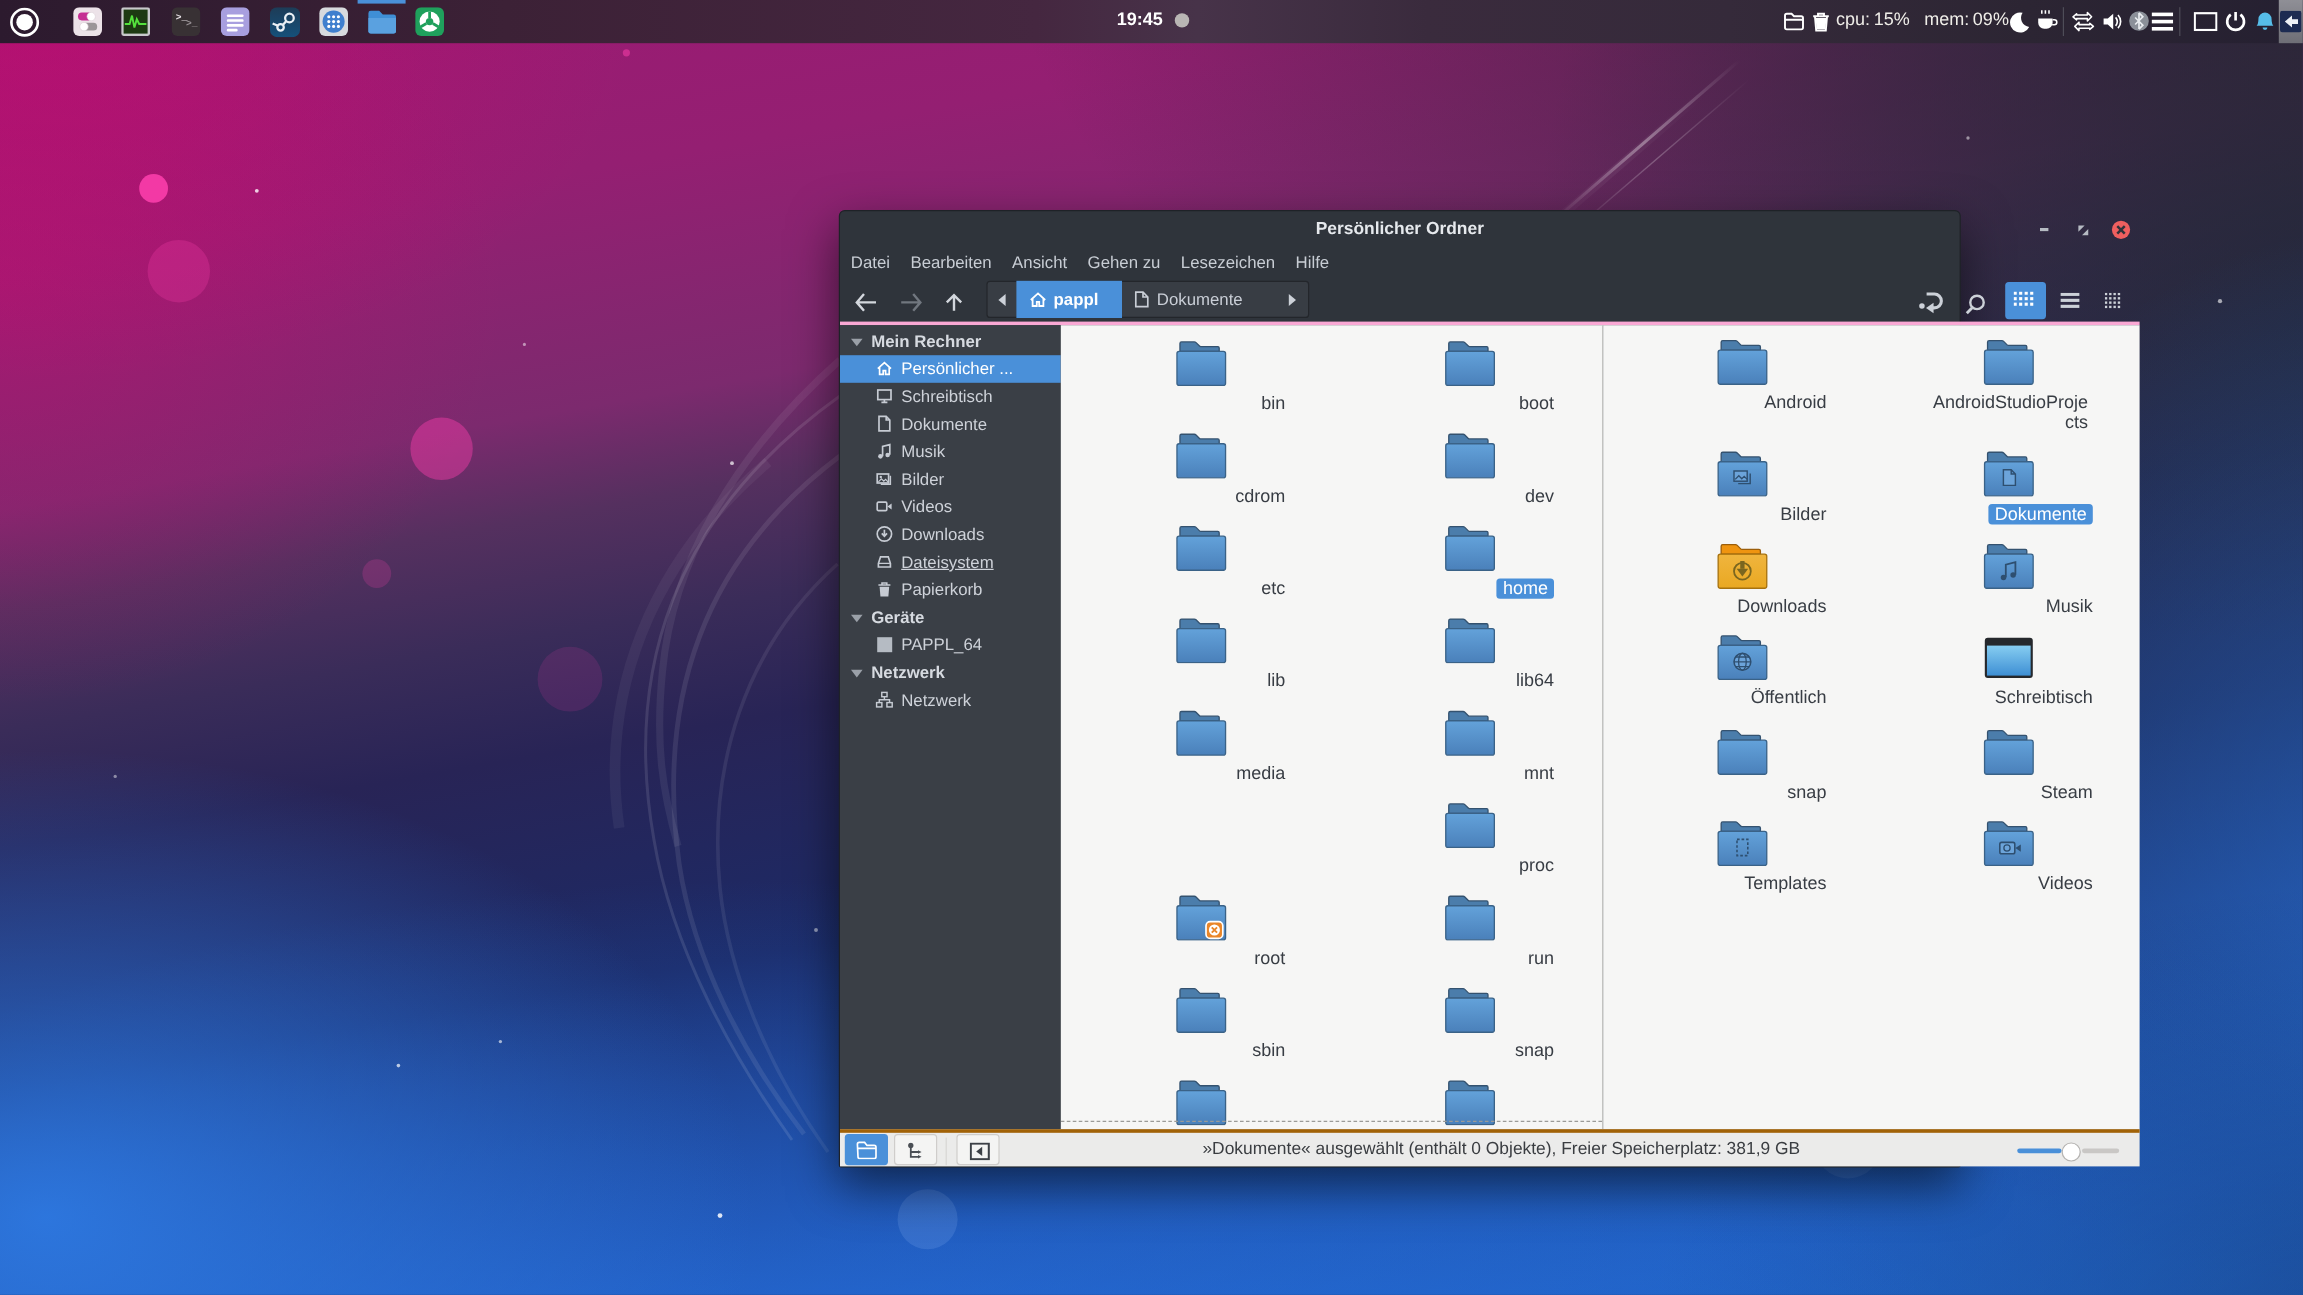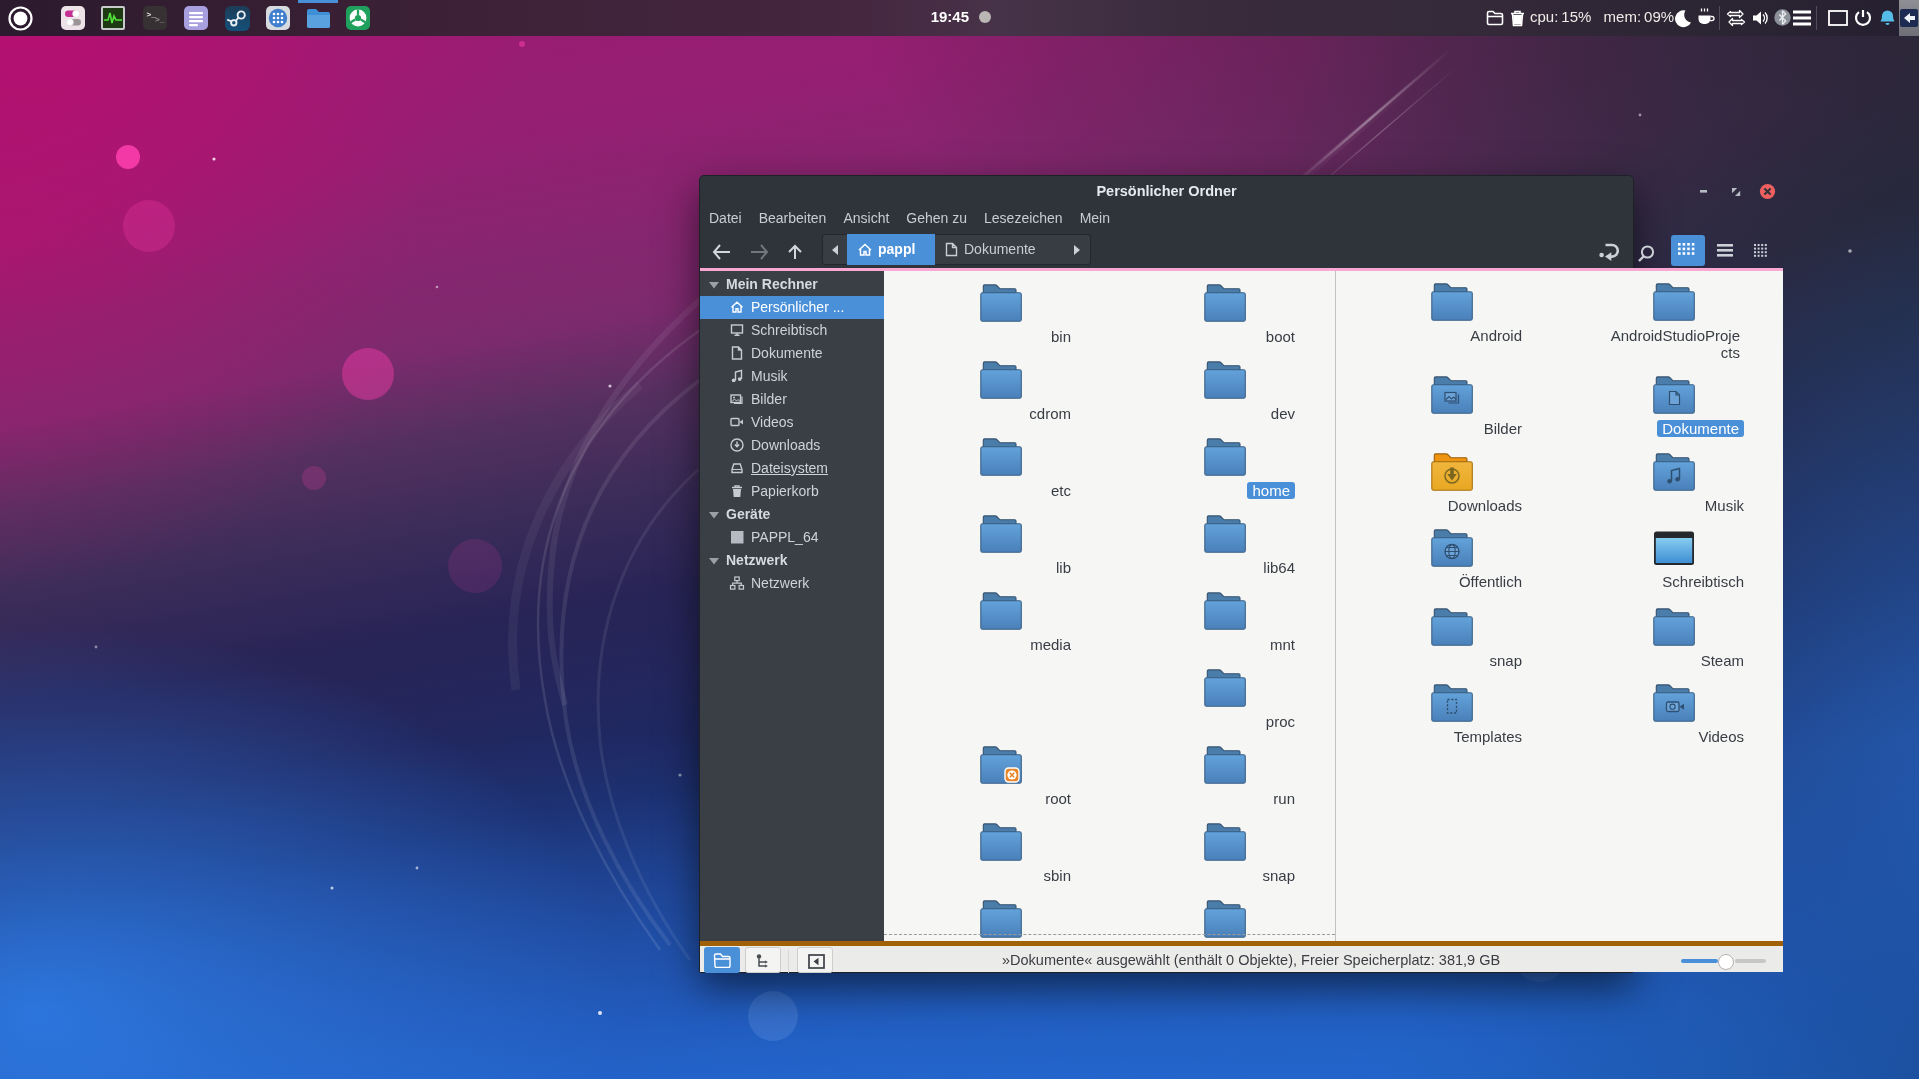--- a/index.html
+++ b/index.html
@@ -21,21 +21,21 @@
 .pic{position:absolute;top:6px}
 #win{position:absolute;left:699px;top:175px;width:935px;height:798px;
  background:#2f343b;border:1px solid #1e2227;box-shadow:0 15px 40px rgba(0,0,0,.55);border-radius:5px 5px 2px 2px}
 #title{position:absolute;left:0;top:0;width:100%;text-align:center;top:7px;
  color:#e6e9ed;font-weight:bold;font-size:14.5px}
 #menus{position:absolute;left:9px;top:34px;display:flex;gap:17px;color:#c8cdd4;font-size:14px}
 #toolbar{position:absolute;left:0;top:57px;width:1083px;height:38px;border-bottom:3px solid #f9a8d4}
 #sidebar{position:absolute;left:0;top:95px;width:184px;height:670px;background:#3a3f46;overflow:hidden}
 #paneL{position:absolute;left:184px;top:95px;width:452px;height:670px;background:#f6f6f5;border-right:1px solid #c2c2c0;overflow:hidden}
 #paneR{position:absolute;left:636px;top:95px;width:447px;height:670px;background:#f6f6f5;overflow:hidden}
-#sbar{position:absolute;left:0;top:765px;width:1083px;height:31px;background:#ebebea;border-top:5px solid #a16207}
+#sbar{position:absolute;left:0;top:765px;width:1083px;height:31px;background:#ebebea;border-top:3px solid #a16207}
 .srow{position:absolute;left:0;width:184px;height:23px;color:#ced2d9;font-size:14px;line-height:23px;white-space:nowrap}
 .srow .tx{position:absolute;left:51px;top:0}
 .shead{font-weight:bold;color:#d6dae0}
 .shead .tx{position:absolute;left:26px;top:0}
 .sel{background:#4a90d9;color:#fff}
 .it{position:absolute;width:140px;text-align:right;color:#383d44;font-size:15px}
 .it svg{display:block;margin:-3px auto 0}
 .it .lb{margin-top:6px;line-height:17px}
 .pill{background:#4a90d9;color:#fff;border-radius:3px;padding:0 5px;display:inline-block}
 </style></head><body>
@@ -235,21 +235,21 @@
 <svg class="abs" style="left:1059px;top:7px" width="17" height="17">
       <circle cx="8.5" cy="8.5" r="7.6" fill="#ee5f5f"></circle>
       <path d="M5.4 5.4 L11.6 11.6 M11.6 5.4 L5.4 11.6" stroke="#2e333a" stroke-width="2.1"></path>
     </svg>
 <div id="menus">
       <span>Datei</span>
       <span>Bearbeiten</span>
       <span>Ansicht</span>
       <span>Gehen zu</span>
       <span>Lesezeichen</span>
-      <span>Mein</span>
+      <span>Hilfe</span>
     </div>
 <div id="toolbar">
 <svg class="abs" style="left:11px;top:10px" width="22" height="18">
         <path d="M9 2 L3 9 L9 16 M3 9 H19" fill="none" stroke="#d3d7dd" stroke-width="2"></path>
       </svg>
 <svg class="abs" style="left:48px;top:10px" width="22" height="18">
         <path d="M13 2 L19 9 L13 16 M19 9 H3" fill="none" stroke="#71777f" stroke-width="2"></path>
       </svg>
 <svg class="abs" style="left:86px;top:10px" width="18" height="18">
         <path d="M9 16 V3 M3 9 L9 3 L15 9" fill="none" stroke="#d3d7dd" stroke-width="2"></path>

